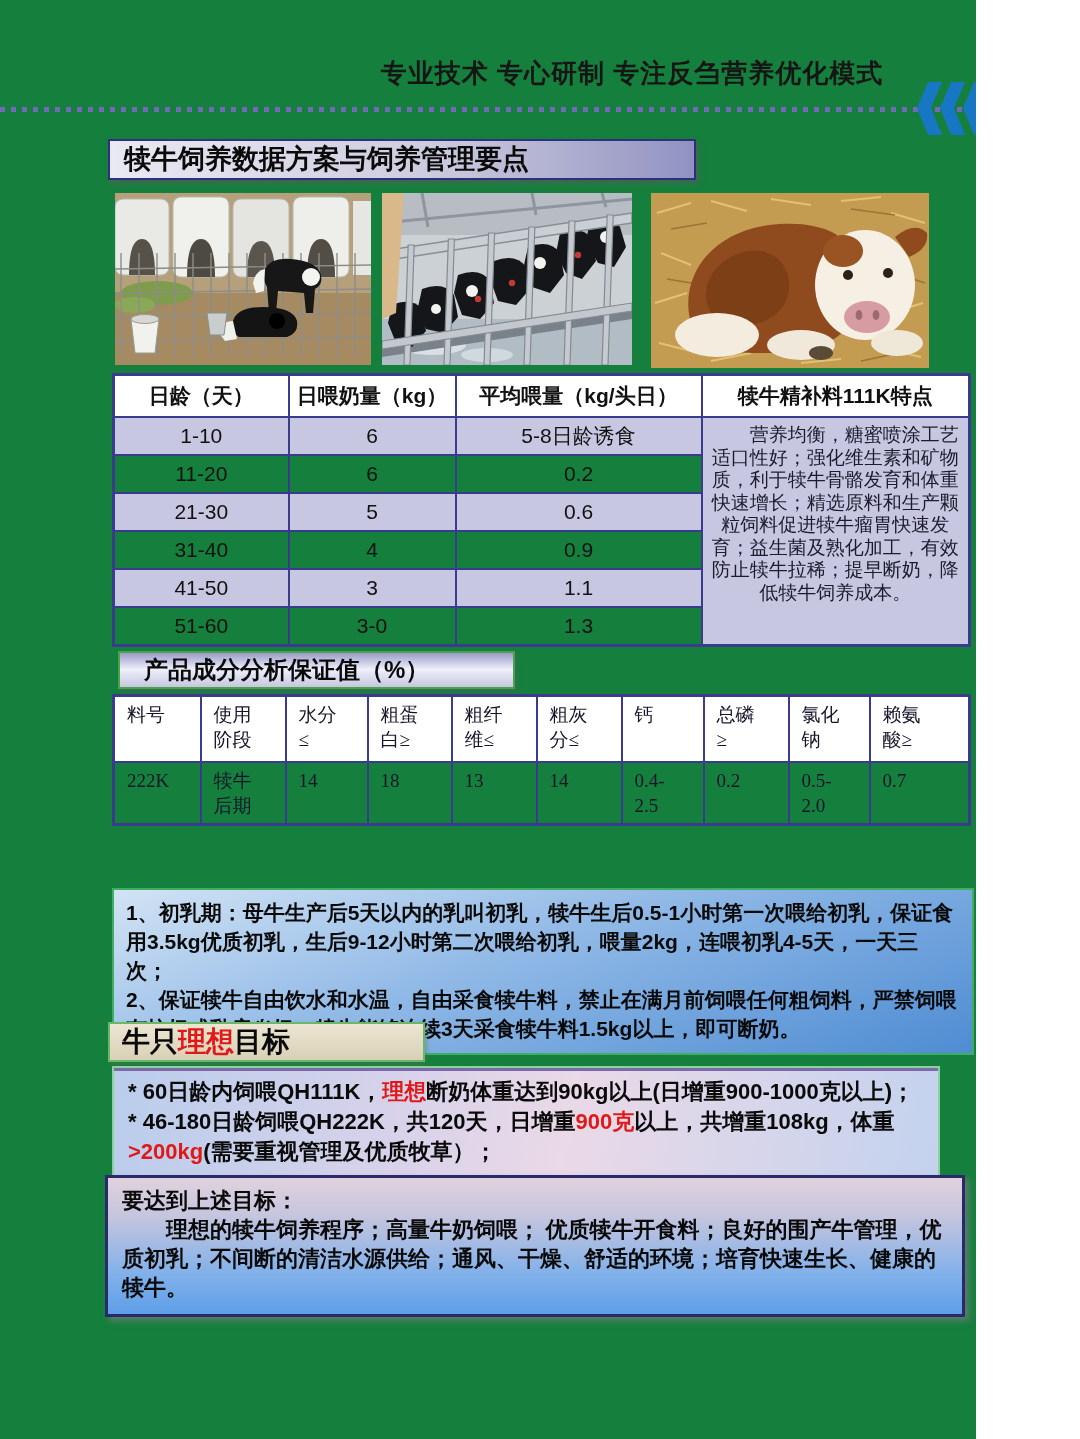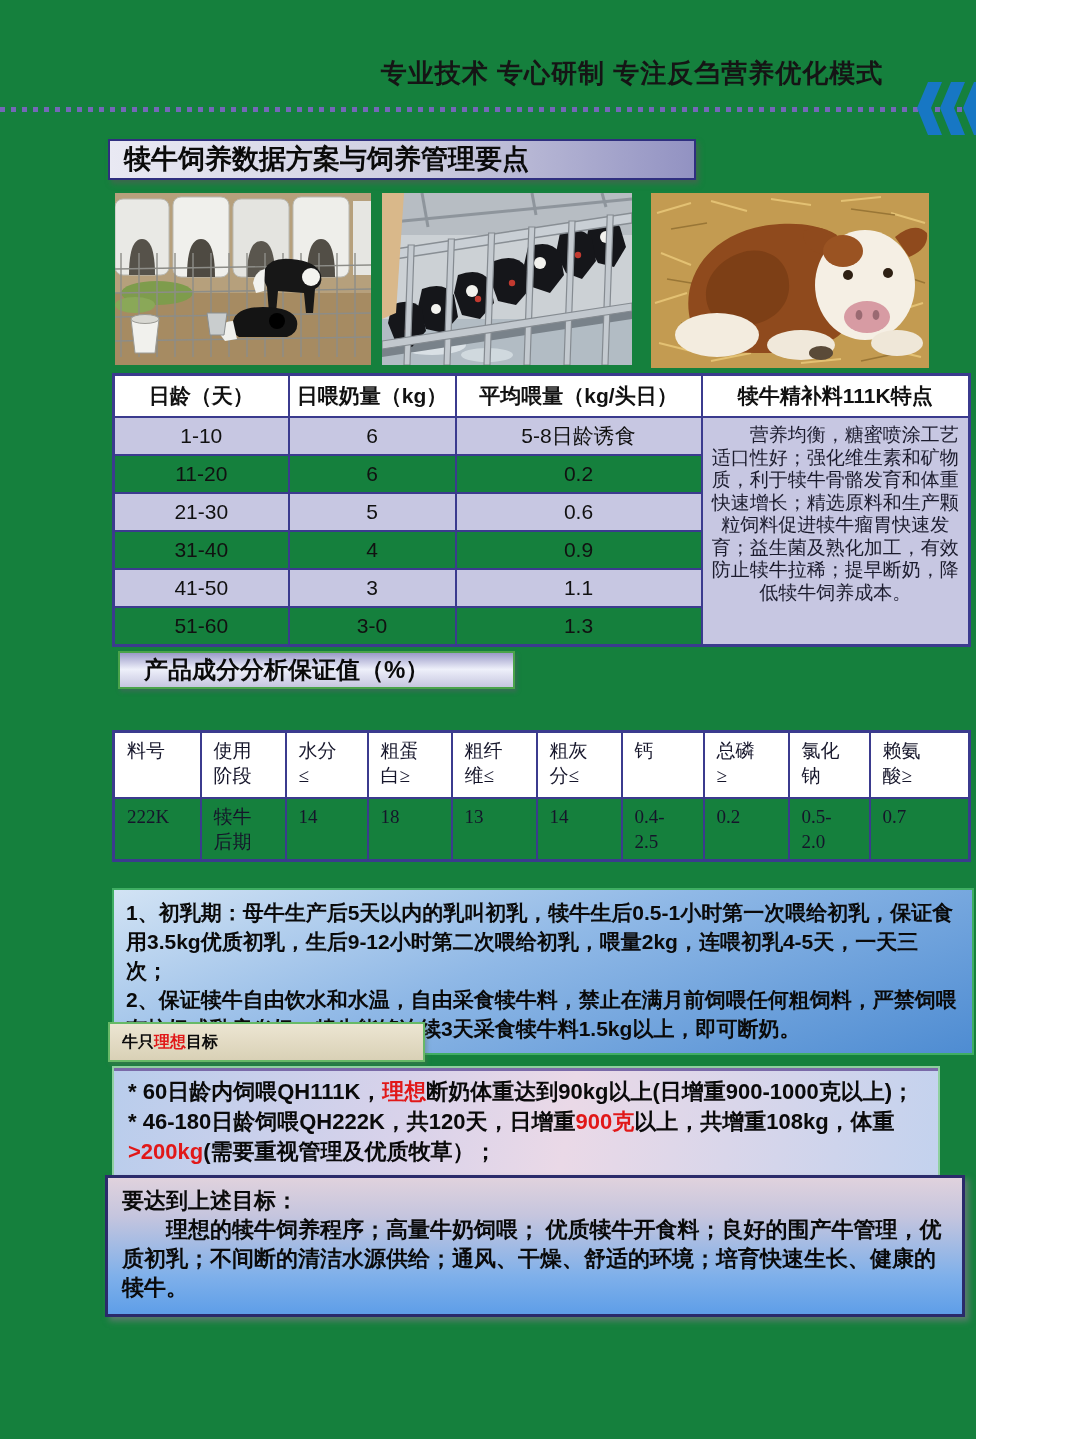--- a/index.html
+++ b/index.html
@@ -34,35 +34,35 @@
         font-family:"Liberation Serif",serif;font-size:19px;line-height:22.5px;color:#1c1c2e;
         padding:6px 8px 20px 8px;text-indent:2em;}
 
   .section-hdr{position:absolute;top:651px;left:118px;width:397px;height:38px;box-sizing:border-box;
         border:2px solid #4aa34a;
         background:linear-gradient(180deg,#9a9ac8 0%,#eef0fa 48%,#c6c6e0 100%);
         font-size:24px;font-weight:bold;color:#0a0a0a;line-height:34px;padding-left:24px;
         box-shadow:2px 3px 4px rgba(90,90,110,.45);}
 
   .tbl2{position:absolute;top:694px;left:112px;width:856px;border:3px solid #3b3b8e;table-layout:fixed;
-        font-family:"Liberation Serif",serif;margin-top:36px;}
+        font-family:"Liberation Serif",serif;}
   .tbl2 th,.tbl2 td{border:2px solid #3b3b8e;text-align:left;vertical-align:top;
         font-weight:normal;font-size:19px;color:#15152a;padding:6px 4px 2px 12px;white-space:pre-line;line-height:1.3;}
   .tbl2 th{height:56px;background:#ffffff;}
   .tbl2 td{height:52px;}
   .tbl2 tr.alt td{background:#cbc8e0;}
 
   .blue-box{position:absolute;top:888px;left:112px;width:862px;box-sizing:border-box;
         border:2px solid #3fae63;
         background:linear-gradient(160deg,#d2e3f4 0%,#8fb8e6 45%,#4e8cd2 100%);
         padding:8px 12px 10px 12px;font-size:21px;font-weight:bold;color:#0a0a0a;line-height:29px;}
 
   .ideal-box{position:absolute;top:1022px;left:108px;width:317px;height:40px;box-sizing:border-box;
         border:2px solid #67b967;background:linear-gradient(180deg,#ece5d2 0%,#d9d1b6 100%);
-        font-size:16px;font-weight:bold;color:#0a0a0a;line-height:35px;padding-left:12px;
+        font-size:28px;font-weight:bold;color:#0a0a0a;line-height:35px;padding-left:12px;
         box-shadow:2px 3px 4px rgba(90,110,90,.4);}
 
   .goals-box{position:absolute;top:1066px;left:112px;width:828px;box-sizing:border-box;
         border:2px solid #8fd0a0;
         background:linear-gradient(100deg,#b9cdec 0%,#d8d2ea 35%,#ead9e7 55%,#c3d2ee 100%);
         box-shadow:inset 0 3px 0 #7a6aa8;
         padding:9px 12px 10px 14px;font-size:22px;font-weight:bold;color:#0a0a0a;line-height:30px;}
   .red{color:#e11818;}
 
   .bottom-box{position:absolute;top:1175px;left:105px;width:860px;box-sizing:border-box;

